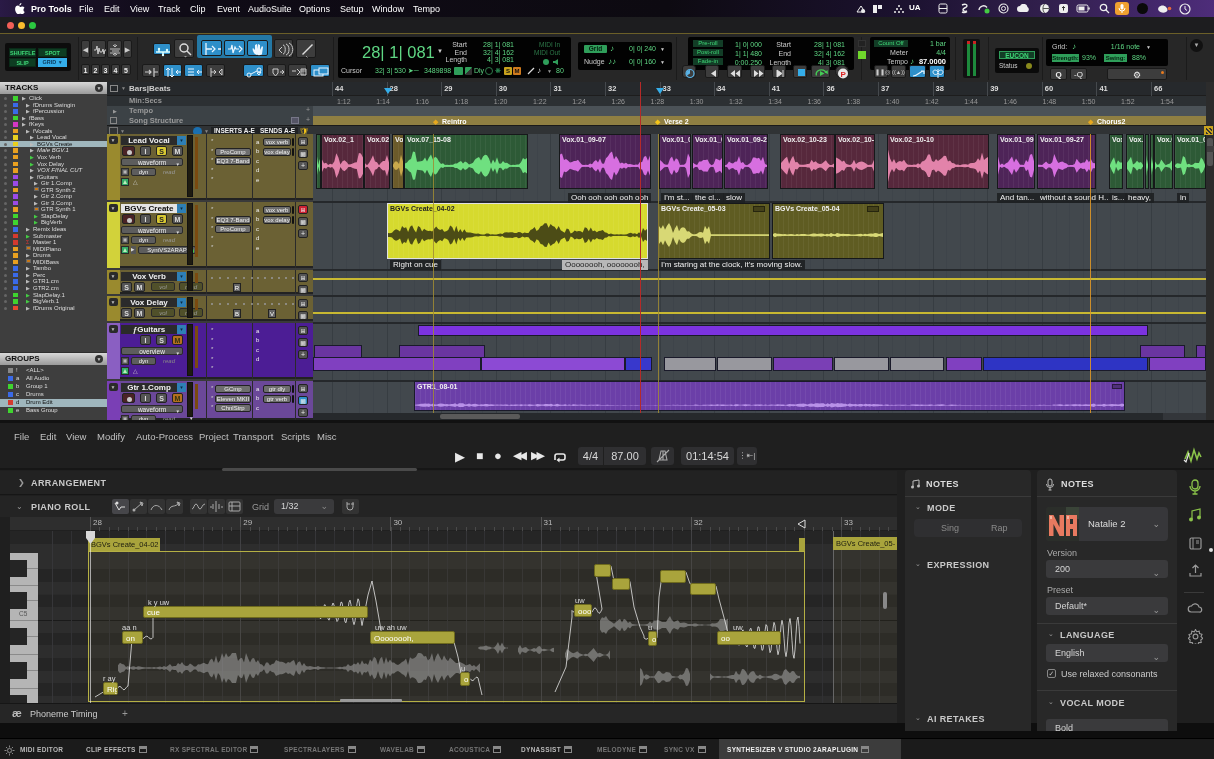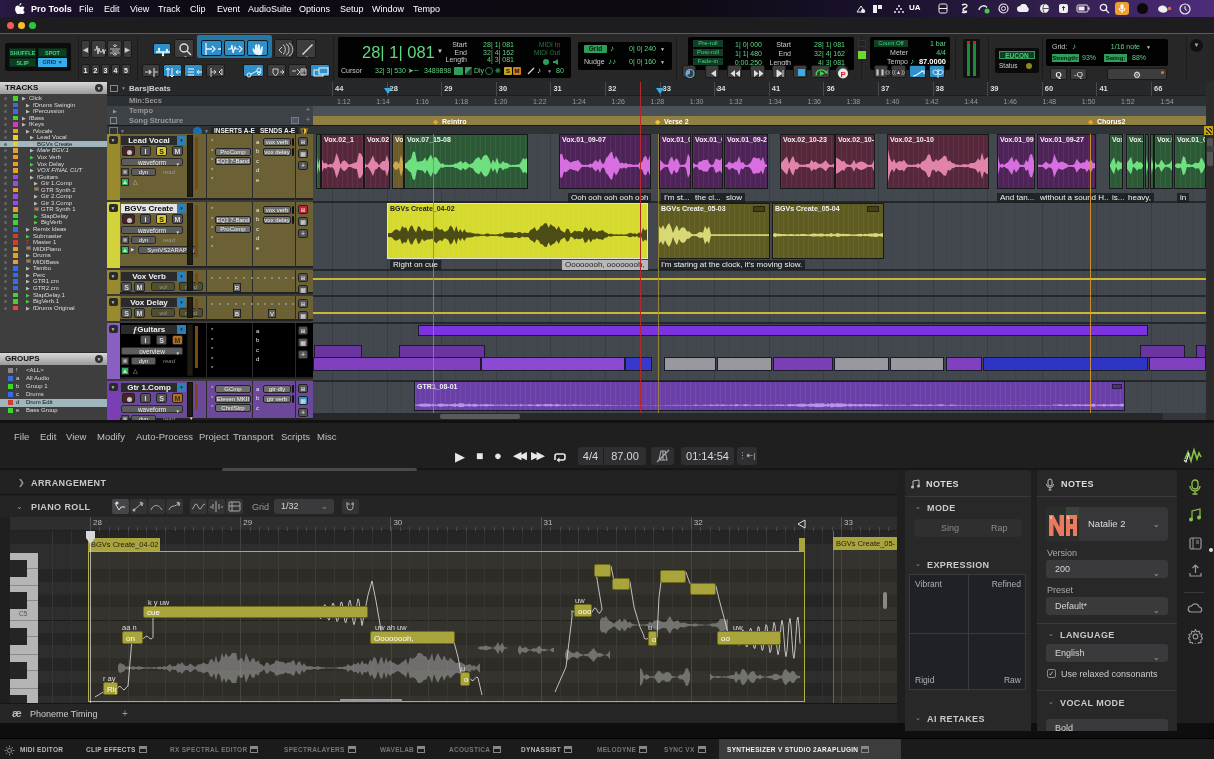--- a/index.html
+++ b/index.html
@@ -845,21 +845,21 @@
         <div class="abs" style="left:157px;top:7px;width:2px;height:2px;background:#999;border-radius:50%"></div>
         <div class="abs" style="left:164px;top:7px;width:2px;height:2px;background:#999;border-radius:50%"></div>
         <div class="abs" style="left:171px;top:7px;width:2px;height:2px;background:#999;border-radius:50%"></div>
         <div class="abs" style="left:178px;top:7px;width:2px;height:2px;background:#999;border-radius:50%"></div>
         <div class="abs" style="left:185px;top:7px;width:2px;height:2px;background:#999;border-radius:50%"></div>
         <div class="abs" style="left:126px;top:13px;width:8px;height:9px;background:#666;border:1px solid #222;color:#fff;font-size:6px;text-align:center;line-height:8px">B</div>
         <div class="abs" style="left:161px;top:13px;width:8px;height:9px;background:#666;border:1px solid #222;color:#fff;font-size:6px;text-align:center;line-height:8px">V</div>
         <div class="abs" style="left:191px;top:3px;width:10px;height:9px;background:#555;border:1px solid #222;border-radius:2px;color:#eee;font-size:6px;text-align:center;line-height:8px">⊞</div>
         <div class="abs" style="left:191px;top:15px;width:10px;height:9px;background:#555;border:1px solid #222;border-radius:2px;color:#eee;font-size:6px;text-align:center;line-height:8px">▩</div>
       </div>
-      <div class="abs" style="left:0;top:189px;width:206px;height:56px;background:#000000;border-bottom:2px solid #222">
+      <div class="abs" style="left:0;top:189px;width:206px;height:56px;background:#4c1d95;border-bottom:2px solid #222">
         <div class="abs" style="left:0;top:0;width:13px;height:56px;background:#8a5fc2"></div>
         <div class="abs" style="left:1.5px;top:1.5px;width:9px;height:8px;background:#2a2a2a;border-radius:2px;color:#bbb;font-size:5px;text-align:center;line-height:8px">▼</div>
         <div class="abs" style="left:14px;top:2px;width:56px;height:9px;background:#2b2b2b;color:#f0f0f0;font-size:8px;font-weight:bold;text-align:center;line-height:9px;white-space:nowrap">ƒGuitars</div>
         <div class="abs" style="left:70px;top:2px;width:9px;height:9px;background:#2e7fb5;color:#0a2a40;font-size:4.5px;text-align:center;line-height:9px">▼</div>
         <div class="abs" style="left:33px;top:12px;width:11px;height:10px;background:#555;border:1px solid #222;border-radius:2px;color:#ddd;font-size:7px;font-weight:bold;text-align:center;line-height:9px">I</div>
         <div class="abs" style="left:49px;top:12px;width:11px;height:10px;background:#555;border:1px solid #222;border-radius:2px;color:#ddd;font-size:7px;font-weight:bold;text-align:center;line-height:9px">S</div>
         <div class="abs" style="left:65px;top:12px;width:11px;height:10px;background:#b5701d;border:1px solid #222;border-radius:2px;color:#331;font-size:7px;font-weight:bold;text-align:center;line-height:9px">M</div>
         <div class="abs" style="left:14px;top:24px;width:62px;height:8px;background:#5d5d5d;border:1px solid #2a2a2a;border-radius:2px;color:#eee;font-size:6.5px;text-align:center;line-height:7px">overview<span style="position:absolute;right:2px;top:1.5px;font-size:4.5px;color:#ddd">▼</span></div>
         <div class="abs" style="left:14px;top:34px;width:8px;height:8px;background:#555;border:1px solid #2a2a2a;color:#ddd;font-size:5.5px;text-align:center;line-height:7px">❋</div>
         <div class="abs" style="left:24px;top:34px;width:25px;height:8px;background:#5d5d5d;border:1px solid #2a2a2a;border-radius:2px;color:#eee;font-size:6px;text-align:center;line-height:7px">dyn</div>
@@ -1560,28 +1560,20 @@
     <span class="shead" style="position:absolute;left:21px;top:9px;color:#ddd">NOTES</span>
     <div class="abs" style="left:0;top:26px;width:126px;height:1px;background:#3a3a3a"></div>
     <span style="position:absolute;left:10px;top:33px;color:#999;font-size:7px">⌄</span>
     <span class="shead" style="position:absolute;left:22px;top:33px">MODE</span>
     <div class="abs" style="left:9px;top:49px;width:108px;height:18px;background:#2f2f31;border-radius:4px">
       <span style="position:absolute;left:27px;top:4px;color:#8a8a8a;font-size:9px">Sing</span>
       <span style="position:absolute;left:77px;top:4px;color:#8a8a8a;font-size:9px">Rap</span>
     </div>
     <span style="position:absolute;left:10px;top:90px;color:#999;font-size:7px">⌄</span>
     <span class="shead" style="position:absolute;left:22px;top:90px">EXPRESSION</span>
-    <div class="abs" style="left:4px;top:104px;width:117px;height:116px;background:#1e2126;border:1px solid #3b3b3b">
-      <div style="position:absolute;left:58px;top:0;width:1px;height:116px;background:#3b3b3b"></div>
-      <div style="position:absolute;left:0;top:58px;width:117px;height:1px;background:#3b3b3b"></div>
-      <span style="position:absolute;left:5px;top:4px;color:#b0b0b0;font-size:8.5px">Vibrant</span>
-      <span style="position:absolute;right:4px;top:4px;color:#b0b0b0;font-size:8.5px">Refined</span>
-      <span style="position:absolute;left:5px;bottom:4px;color:#b0b0b0;font-size:8.5px">Rigid</span>
-      <span style="position:absolute;right:4px;bottom:4px;color:#b0b0b0;font-size:8.5px">Raw</span>
-    </div>
     <span style="position:absolute;left:10px;top:244px;color:#999;font-size:7px">⌄</span>
     <span class="shead" style="position:absolute;left:22px;top:244px">AI RETAKES</span>
   </div>
 
   <div class="abs" style="left:1037px;top:50px;width:140px;height:261px;background:#282828;border-radius:4px 4px 0 0;overflow:hidden">
     <svg class="abs" style="left:8px;top:8px" width="10" height="13">
         <rect x="3" y="1" width="4" height="7" rx="2" stroke="#bbb" fill="none"></rect>
         <path d="M1.5 6a3.5 3.5 0 0 0 7 0M5 9.5V12M3.5 12h3" stroke="#bbb" fill="none"></path>
       </svg>
     <span class="shead" style="position:absolute;left:24px;top:9px;color:#ddd">NOTES</span>

